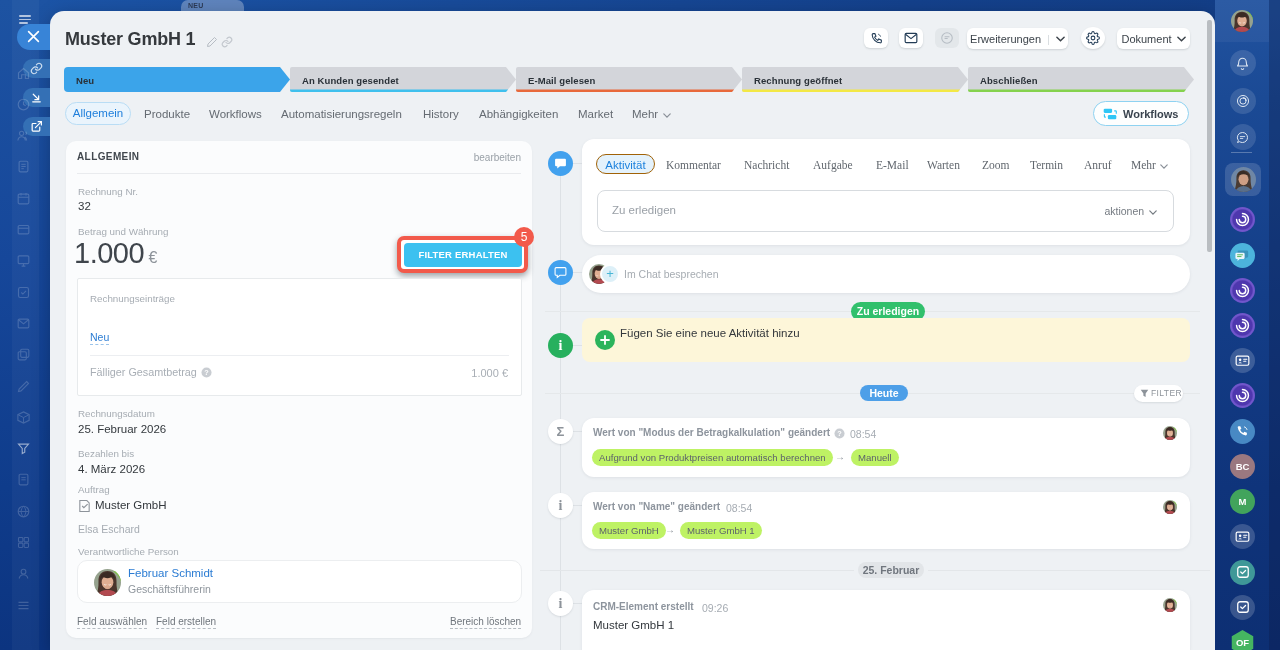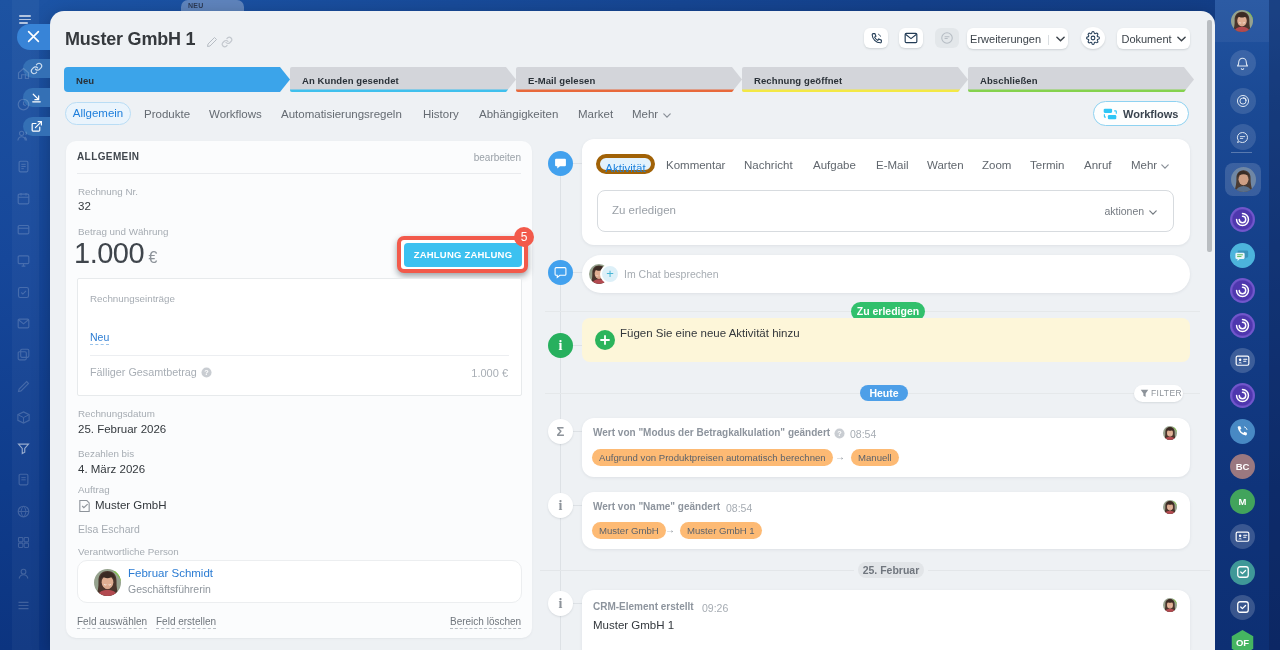--- a/index.html
+++ b/index.html
@@ -57,22 +57,22 @@
 .val { font-size:11.5px; color:#33383d; }
 .dlink { position:absolute; font-size:10px; color:#6f757c; border-bottom:1px dashed #b6bcc2; padding-bottom:1px; }
 .avatar { border-radius:50%; overflow:hidden; position:relative; }
 .avatar svg { position:absolute; inset:0; width:100%; height:100%; }
 
 
 .rcard { position:absolute; left:582px; width:608px; background:#fff; border-radius:12px; box-shadow:0 1px 3px rgba(120,130,140,.14); }
 .tlico { position:absolute; left:548px; width:25px; height:25px; border-radius:50%; display:flex; align-items:center; justify-content:center; }
 .tli { background:#fff; box-shadow:0 1px 2px rgba(120,130,140,.2); color:#8d939a; font-size:14px; font-weight:bold; font-family:"Liberation Serif",serif; }
 #tline { position:absolute; left:560px; top:160px; width:1px; height:490px; background:#dde1e5; }
-.ctab { position:absolute; top:20px; font-size:11.5px; color:#61676e; }
-.hpill { position:absolute; height:17px; line-height:17px; background:#fdba74; border-radius:9px; padding:0 7px; font-size:9.6px; color:#5d636b; }
+.ctab { position:absolute; top:20px; font-size:11.5px; color:#61676e;font-family:Liberation Serif, serif; }
+.hpill { position:absolute; height:17px; line-height:17px; background:#bef264; border-radius:9px; padding:0 7px; font-size:9.6px; color:#5d636b; }
 
 
 #rrail { position:absolute; left:1215px; top:0; width:65px; height:650px; background:linear-gradient(180deg,#2153a0 0%,#1b4a95 15%,#143e88 45%,#0f347b 75%,#0d2f73 100%); }
 #rrail::after { content:""; position:absolute; right:0; top:0; width:11px; height:650px; background:rgba(10,20,60,.28); }
 #rrail::before { content:""; position:absolute; left:0; top:0; width:54px; height:42px; background:rgba(255,255,255,.05); }
 .ric { position:absolute; left:15px; width:25px; height:25px; border-radius:50%; display:flex; align-items:center; justify-content:center; font-size:9.5px; font-weight:bold; color:#fff; }
 .ric.ghost { background:rgba(255,255,255,.13); }
 .ric.gho2 { background:rgba(255,255,255,.18); }
 .ric.pur { background:radial-gradient(circle at 50% 50%, #4e37ae 54%, #7257cc 62%, #6247c0 100%); }
 .lico.hl { opacity:.55; }
@@ -341,21 +341,21 @@
 <div id="lpanel">
   <div style="position:absolute;left:11px;top:10px;font-size:10px;font-weight:bold;color:#41474e;letter-spacing:.4px">ALLGEMEIN</div>
   <div style="position:absolute;right:11px;top:11px;font-size:10px;color:#9aa1a8">bearbeiten</div>
   <div style="position:absolute;left:11px;right:11px;top:32px;height:1px;background:#e9ebee"></div>
   <div class="lab" style="position:absolute;left:12px;top:45px">Rechnung Nr.</div>
   <div class="val" style="position:absolute;left:12px;top:59px">32</div>
   <div class="lab" style="position:absolute;left:12px;top:85px">Betrag und Währung</div>
   <div style="position:absolute;left:8px;top:96px;font-size:29px;color:#3f454c;letter-spacing:-.5px">1.000<span style="font-size:16px;color:#8d939a;letter-spacing:0"> €</span></div>
 
   <div style="position:absolute;left:331px;top:95px;width:131px;height:37px;border:4px solid #f25a4b;border-radius:7px;background:#fff;box-shadow:0 3px 6px rgba(40,50,60,.45)"></div>
-  <div style="position:absolute;left:338px;top:102px;width:118px;height:24px;background:#3cc1f0;border-radius:4px;color:#fff;font-size:9.5px;font-weight:bold;text-align:center;line-height:24px;letter-spacing:.2px">ZAHLUNG ZAHLUNG</div>
+  <div style="position:absolute;left:338px;top:102px;width:118px;height:24px;background:#3cc1f0;border-radius:4px;color:#fff;font-size:9.5px;font-weight:bold;text-align:center;line-height:24px;letter-spacing:.2px">FILTER ERHALTEN</div>
   <div style="position:absolute;left:448px;top:86px;width:20px;height:20px;background:#f25a4b;border-radius:50%;color:#fff;font-size:12px;text-align:center;line-height:20px">5</div>
 
   <div style="position:absolute;left:11px;top:137px;width:445px;height:118px;background:#fff;border:1px solid #e7eaec;border-radius:2px">
     <div class="lab" style="position:absolute;left:12px;top:14px">Rechnungseinträge</div>
     <div style="position:absolute;left:12px;top:52px;font-size:10.5px;color:#2b7cd3;border-bottom:1px dashed #9cc4ea;padding-bottom:1px">Neu</div>
     <div style="position:absolute;left:12px;right:12px;top:76px;height:1px;background:#eceef1"></div>
     <div style="position:absolute;left:12px;top:87px;font-size:10.8px;color:#a8aeb5">Fälliger Gesamtbetrag<svg style="margin-left:4px;vertical-align:-2px" width="11" height="11" viewBox="0 0 12 12">
           <circle cx="6" cy="6" r="5.5" fill="#c9cdd2"></circle>
           <text x="6" y="8.6" font-size="8" fill="#fff" text-anchor="middle" font-weight="bold">?</text>
         </svg></div>
@@ -390,21 +390,21 @@
 
 <div id="tline"></div>
 <div style="position:absolute;left:573px;top:163px;width:9px;height:1px;background:#dde1e5"></div>
 <div style="position:absolute;left:573px;top:272px;width:9px;height:1px;background:#dde1e5"></div>
 <div style="position:absolute;left:573px;top:345px;width:9px;height:1px;background:#dde1e5"></div>
 <div style="position:absolute;left:573px;top:431px;width:9px;height:1px;background:#dde1e5"></div>
 <div style="position:absolute;left:573px;top:505px;width:9px;height:1px;background:#dde1e5"></div>
 <div style="position:absolute;left:573px;top:603px;width:9px;height:1px;background:#dde1e5"></div>
 
 <div class="rcard" style="top:139px;height:106px">
-  <div style="position:absolute;left:15px;top:16px;width:59px;height:20px;background:#e4f2fc;border:4px solid #a16207;border-radius:11px;margin:-1px 0 0 -1px;color:#1d82dd;font-size:11.5px;text-align:center;line-height:20px">Aktivität</div>
+  <div style="position:absolute;left:15px;top:16px;width:59px;height:20px;background:#e4f2fc;border:1px solid #a16207;border-radius:11px;margin:-1px 0 0 -1px;color:#1d82dd;font-size:11.5px;text-align:center;line-height:20px">Aktivität</div>
   <div class="ctab" style="left:84px">Kommentar</div>
   <div class="ctab" style="left:162px">Nachricht</div>
   <div class="ctab" style="left:231px">Aufgabe</div>
   <div class="ctab" style="left:294px">E-Mail</div>
   <div class="ctab" style="left:345px">Warten</div>
   <div class="ctab" style="left:400px">Zoom</div>
   <div class="ctab" style="left:448px">Termin</div>
   <div class="ctab" style="left:502px">Anruf</div>
   <div class="ctab" style="left:549px">Mehr <svg style="margin-left:1px" width="8" height="5" viewBox="0 0 10 6" fill="none" stroke="#8a9098" stroke-width="1.5" stroke-linecap="round">
         <path d="M1 1l4 4 4-4"></path>

